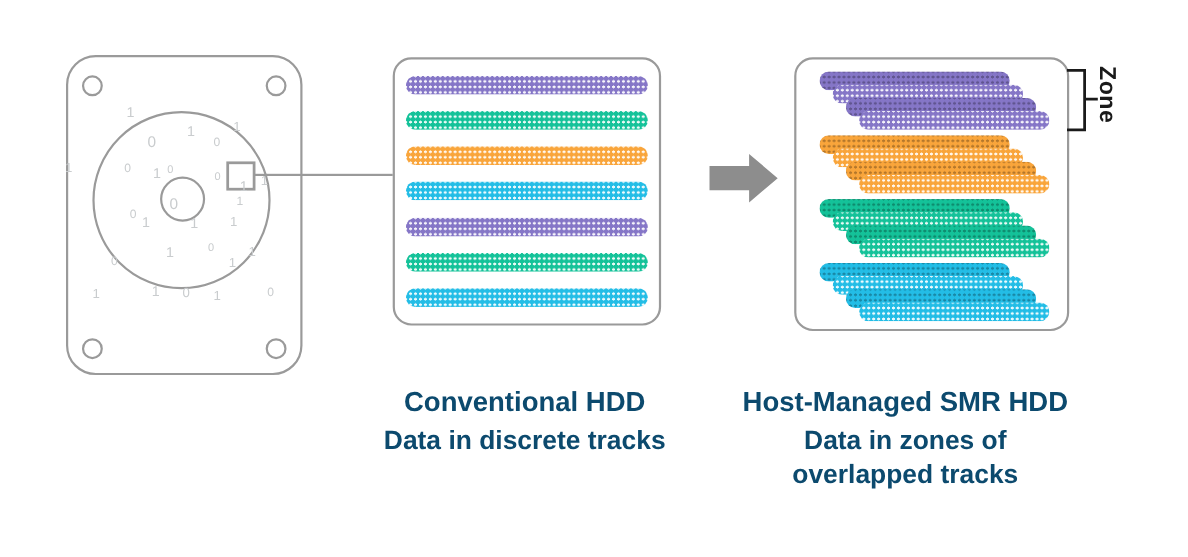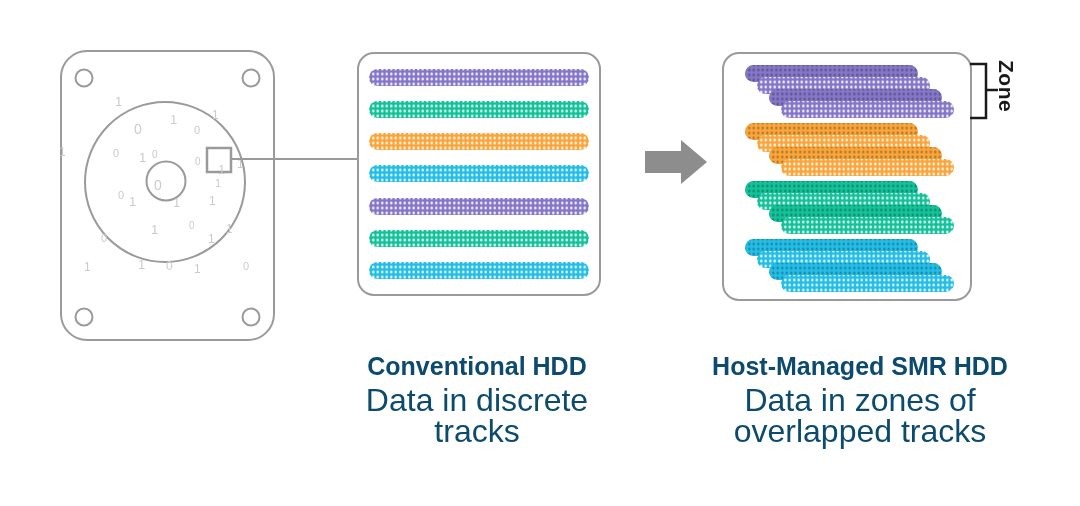--- a/index.html
+++ b/index.html
@@ -47,23 +47,23 @@
   .zone-bracket{position:absolute;left:966px;top:56px;width:40px;height:70px;}
   .zone-label{
     position:absolute;left:994px;top:60px;height:64px;
     writing-mode:vertical-rl;text-orientation:mixed;
     font-size:21px;font-weight:bold;color:#1a1a1a;letter-spacing:0.5px;
     display:flex;align-items:center;
   }
   
   .caption{position:absolute;top:351px;text-align:center;color:#0c4a6e;}
   .caption.conv-cap{left:322px;width:310px;}
-  .caption.smr-cap{left:695px;width:330px;}
+  .caption.smr-cap{left:658px;width:330px;}
   .cap-title{font-size:25px;font-weight:bold;line-height:30px;}
-  .cap-sub{font-size:32px;font-weight:normal;line-height:31px;margin-top:4px;}
+  .cap-sub{font-size:24px;font-weight:bold;line-height:31px;margin-top:4px;}
   .cap-sub .line{display:block;}
 </style>
 </head>
 <body>
 
 <div class="canvas">
 
   <div class="hdd">
     <svg width="225" height="300" viewBox="0 0 225 300">
       <rect x="6" y="6" width="213" height="289" rx="26" fill="none" stroke="#9a9a9a" stroke-width="2"></rect>

